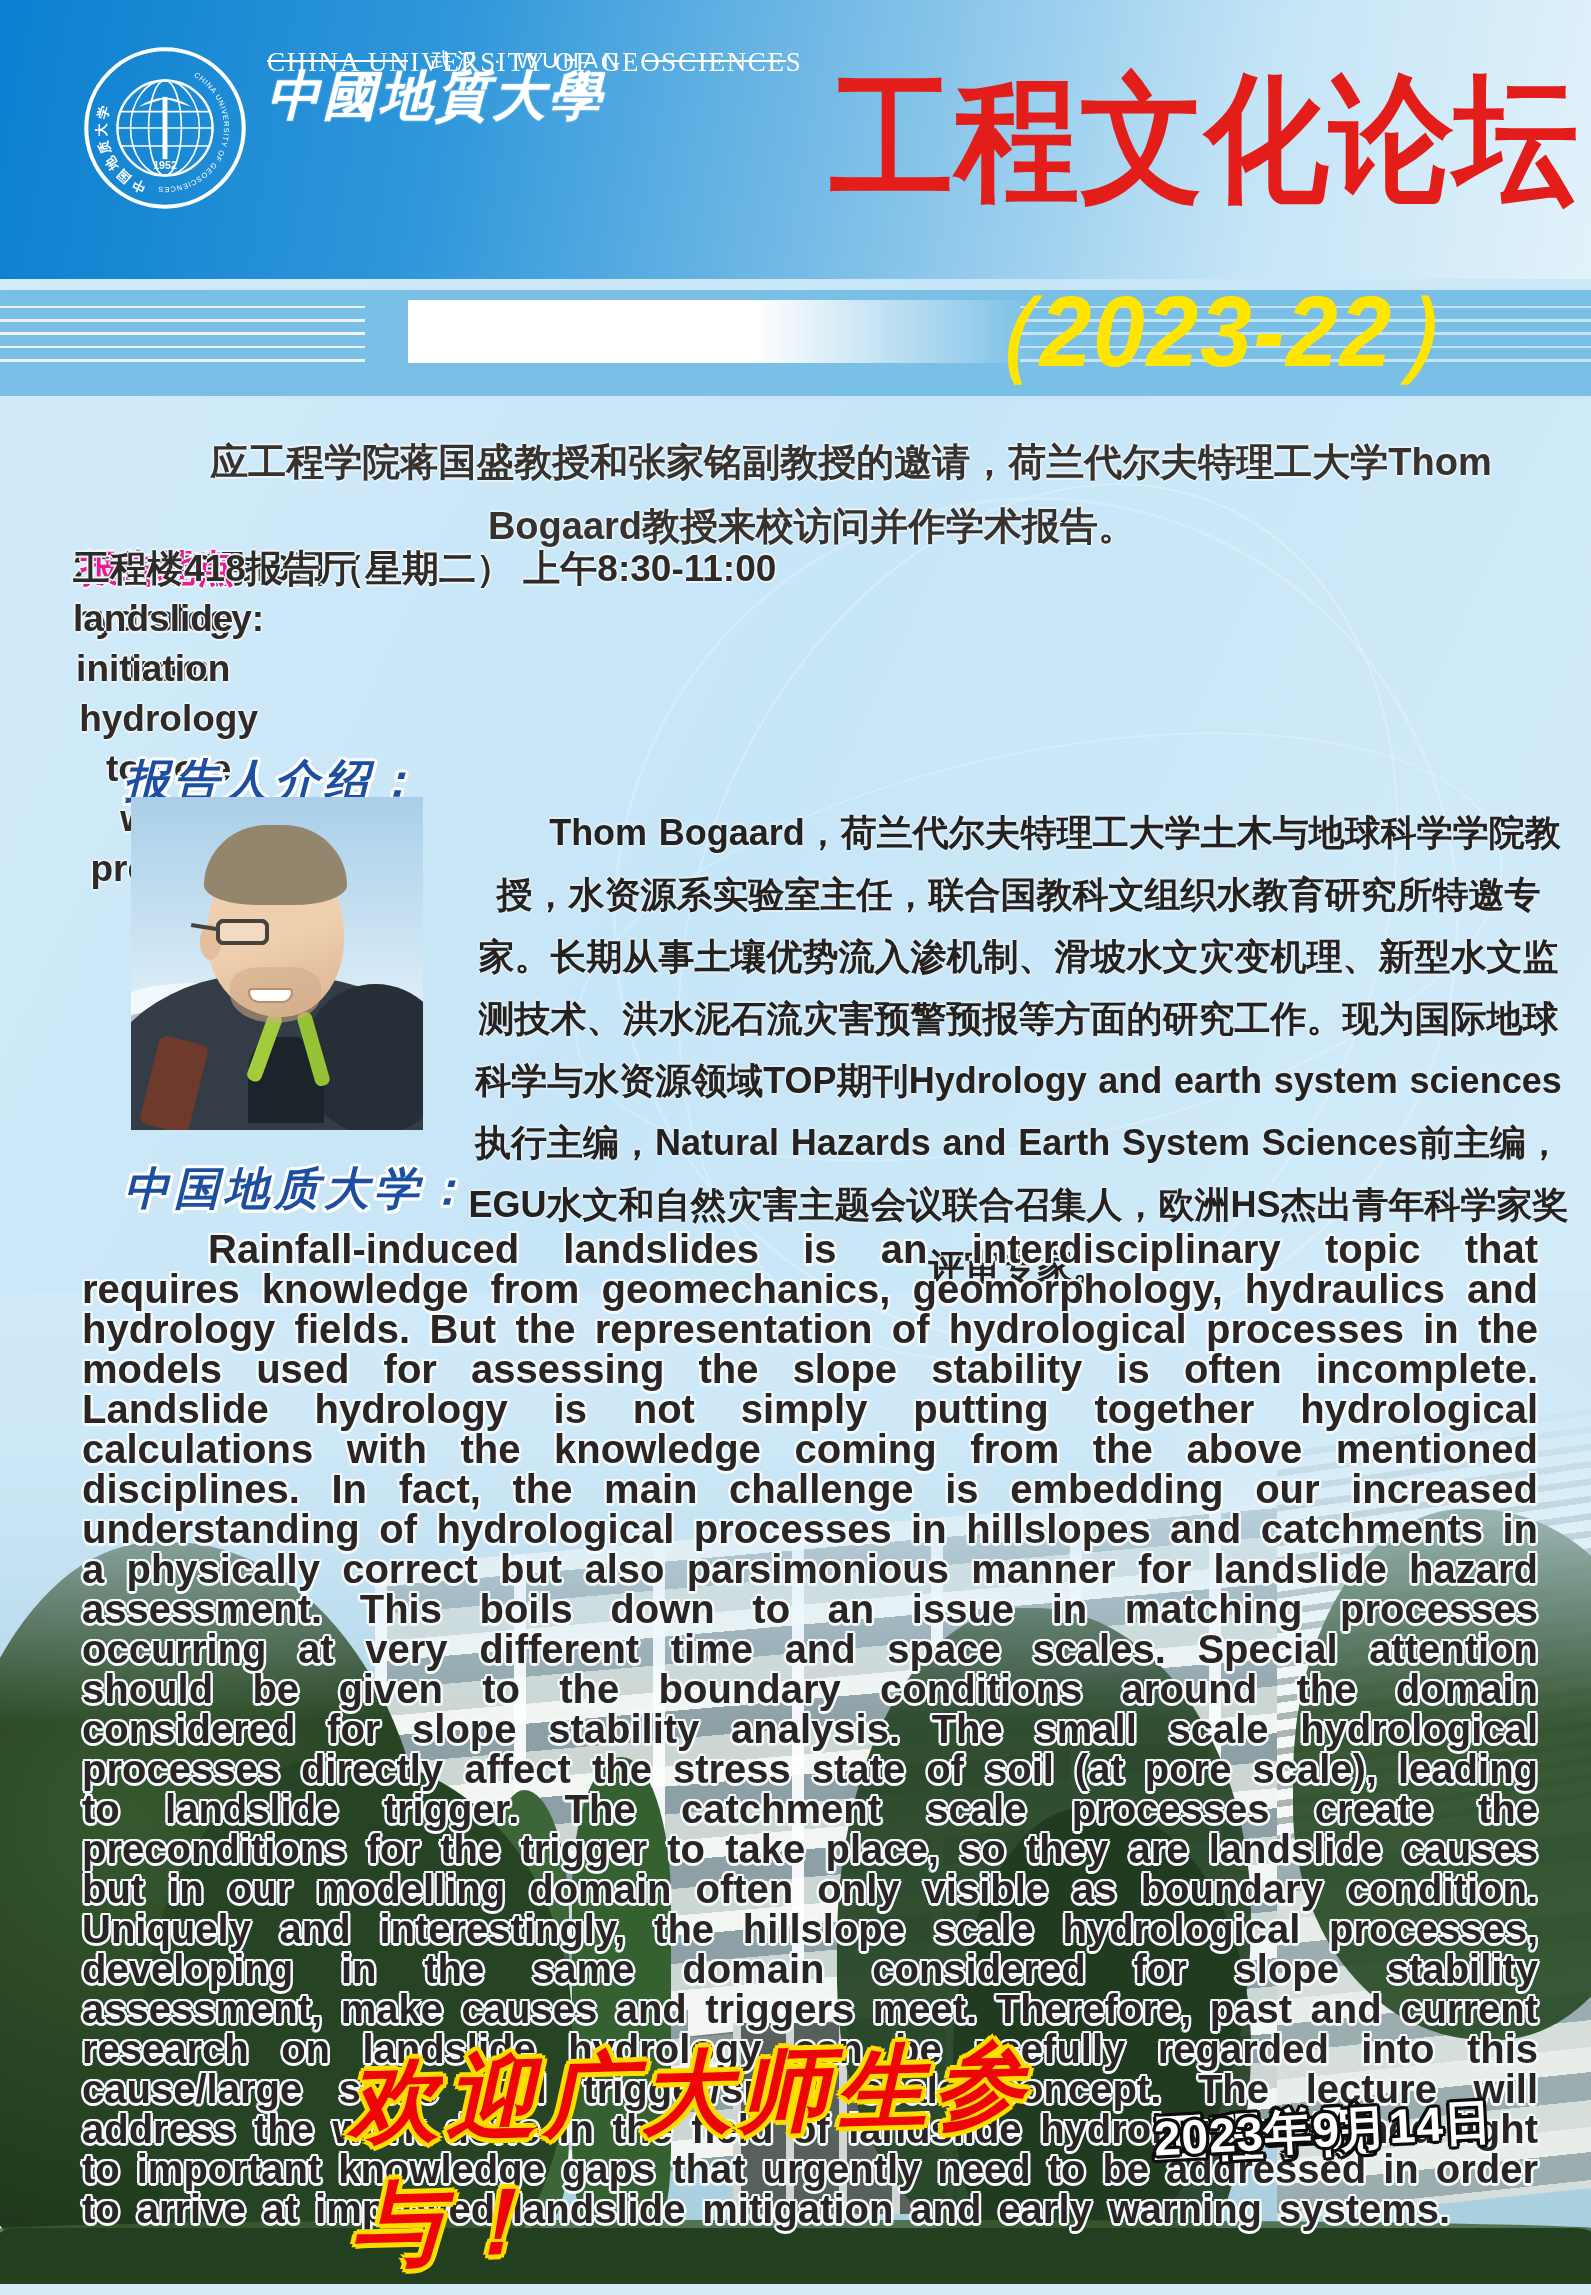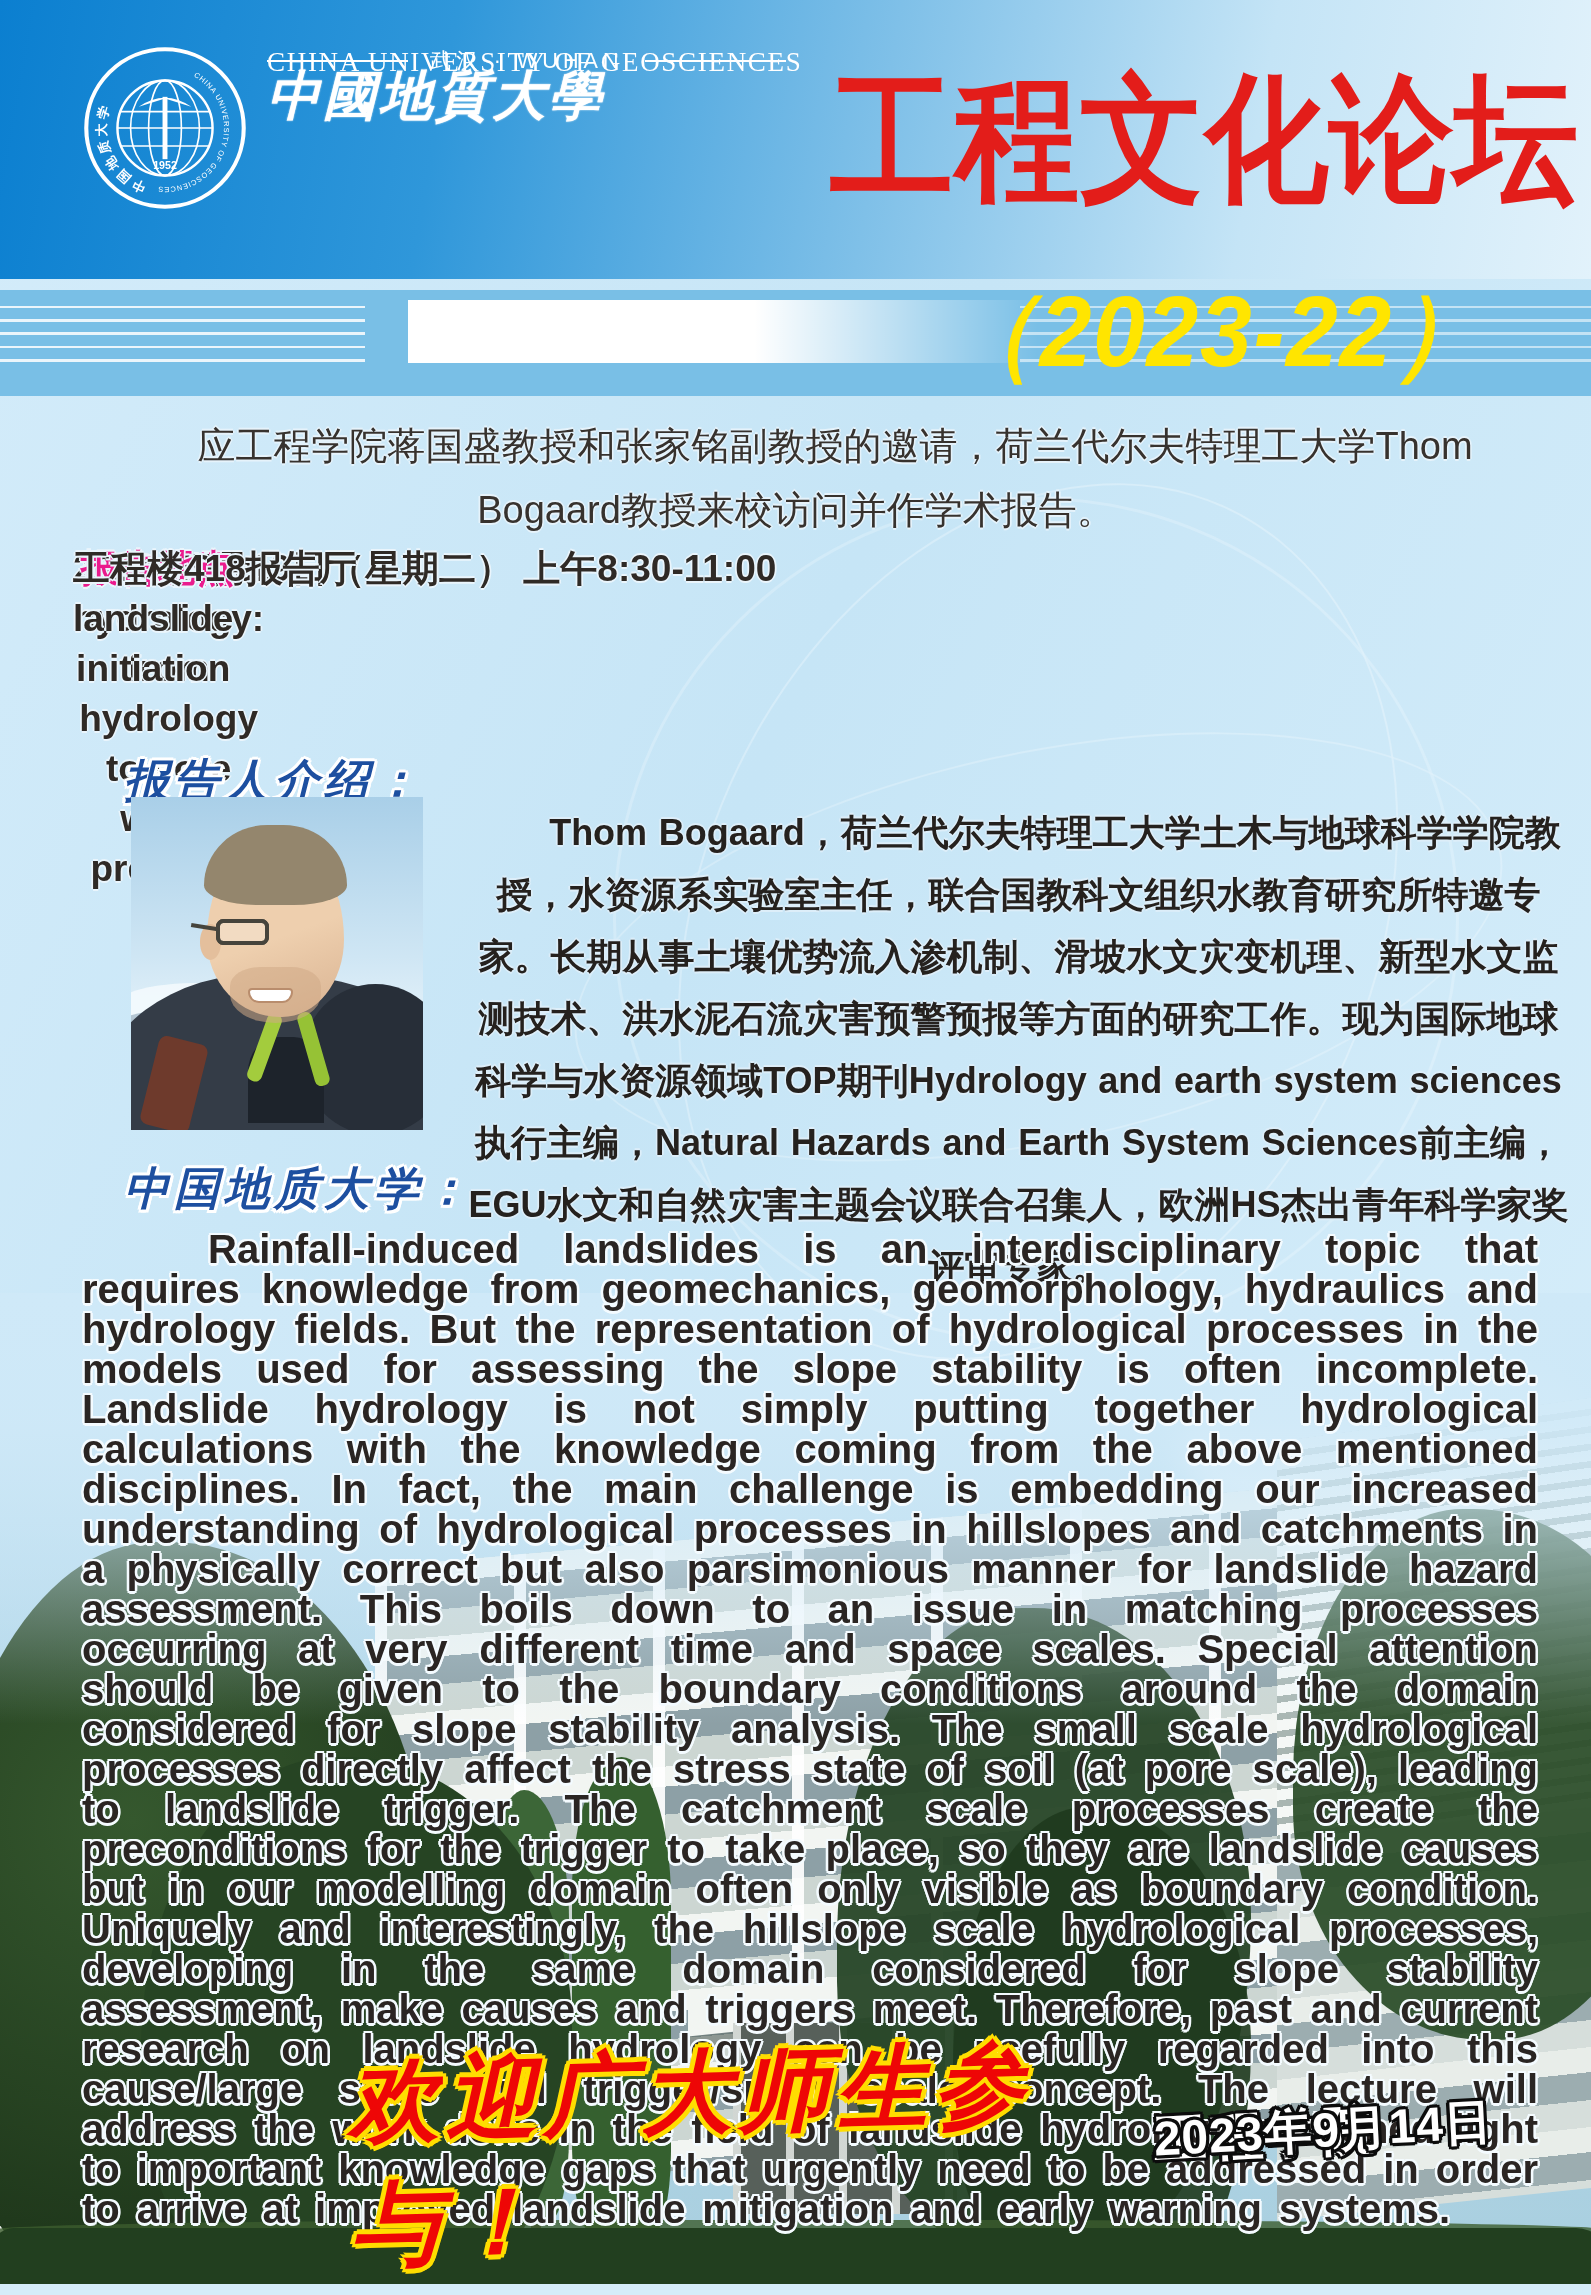--- a/index.html
+++ b/index.html
@@ -73,21 +73,21 @@
   .issue-band::before{content:"";position:absolute;left:0;top:5px;width:365px;height:73px;
     background:repeating-linear-gradient(180deg,rgba(255,255,255,0) 0 10.8px,rgba(255,255,255,.85) 10.8px 13.3px);}
   .issue-band::after{content:"";position:absolute;right:0;top:5px;width:572px;height:73px;opacity:.8;
     background:repeating-linear-gradient(180deg,rgba(255,255,255,0) 0 10.8px,rgba(255,255,255,.7) 10.8px 13.3px);}
   .issue-box{left:408px;top:10px;width:630px;height:63px;z-index:1;
     background:linear-gradient(90deg,#ffffff 0%,#ffffff 55%,rgba(255,255,255,0) 100%);}
   .issue-no{left:945px;top:-11.6px;width:580px;height:106px;z-index:2;font-size:93px;line-height:106px;
     font-weight:900;font-style:italic;color:#ffe500;letter-spacing:1.7px;transform:scaleY(1.08);}
 
   
-  .intro{left:70px;top:414px;width:1452px;margin:0;font-size:38px;line-height:64px;font-weight:normal;
+  .intro{left:70px;top:414px;width:1452px;margin:16px;font-size:38px;line-height:64px;font-weight:bold;
     color:#37322e;text-indent:78px;text-align:justify;
     text-shadow:-1.7px 0 #e6f3fb,1.7px 0 #e6f3fb,0 -1.7px #e6f3fb,0 1.7px #e6f3fb;}
 
   
   .info-grid{left:73px;top:544px;width:1476px;display:grid;grid-template-columns:197px 1fr;
     font-size:37px;font-weight:bold;line-height:50px;}
   .info-grid>*{position:relative;}
   .lbl{color:#ea1b8d;letter-spacing:1.7px;text-shadow:-1.7px 0 #eaf5fc,1.7px 0 #eaf5fc,0 -1.7px #eaf5fc,0 1.7px #eaf5fc;margin-left:8px;}
   .val{color:#2f2a26;text-shadow:-1.7px 0 #eaf5fc,1.7px 0 #eaf5fc,0 -1.7px #eaf5fc,0 1.7px #eaf5fc;}
   .val div{position:relative;}

